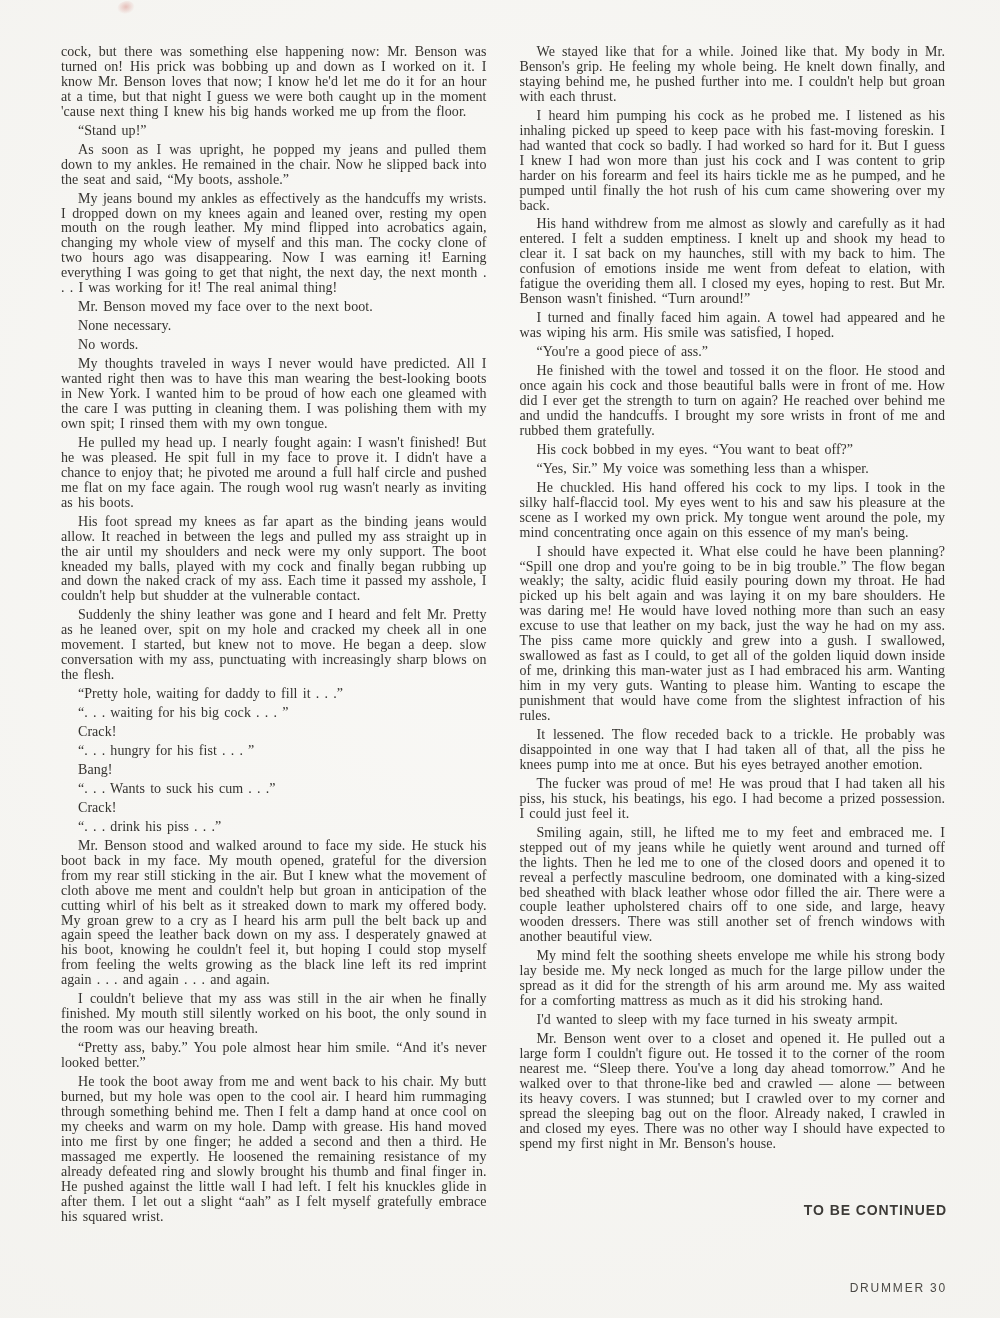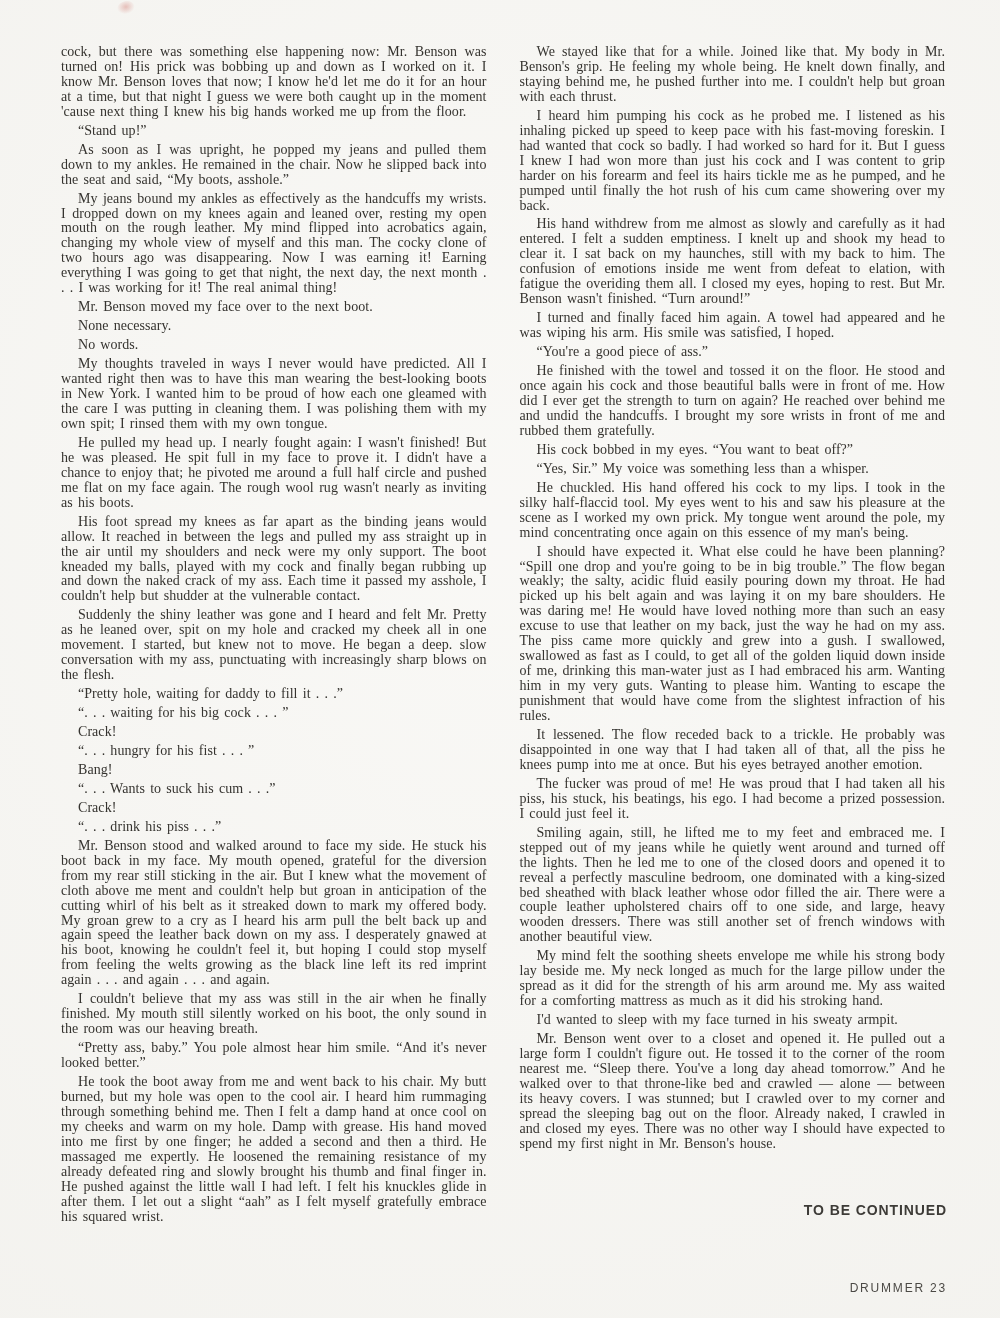--- a/index.html
+++ b/index.html
@@ -145,14 +145,14 @@
         <p class="para">My mind felt the soothing sheets envelope me while his strong body lay beside me. My neck longed as much for the large pillow under the spread as it did for the strength of his arm around me. My ass waited for a comforting mattress as much as it did his stroking hand.</p>
 
         <p class="para">I'd wanted to sleep with my face turned in his sweaty armpit.</p>
 
         <p class="para">Mr. Benson went over to a closet and opened it. He pulled out a large form I couldn't figure out. He tossed it to the corner of the room nearest me. “Sleep there. You've a long day ahead tomorrow.” And he walked over to that throne-like bed and crawled — alone — between its heavy covers. I was stunned; but I crawled over to my corner and spread the sleeping bag out on the floor. Already naked, I crawled in and closed my eyes. There was no other way I should have expected to spend my first night in Mr. Benson's house.</p>
       </div>
   </div>
 
   <div class="footer-continued">TO BE CONTINUED</div>
 
-  <div class="footer-credit">DRUMMER 23</div>
+  <div class="footer-credit">DRUMMER 30</div>
 </div>
 
 </body></html>

